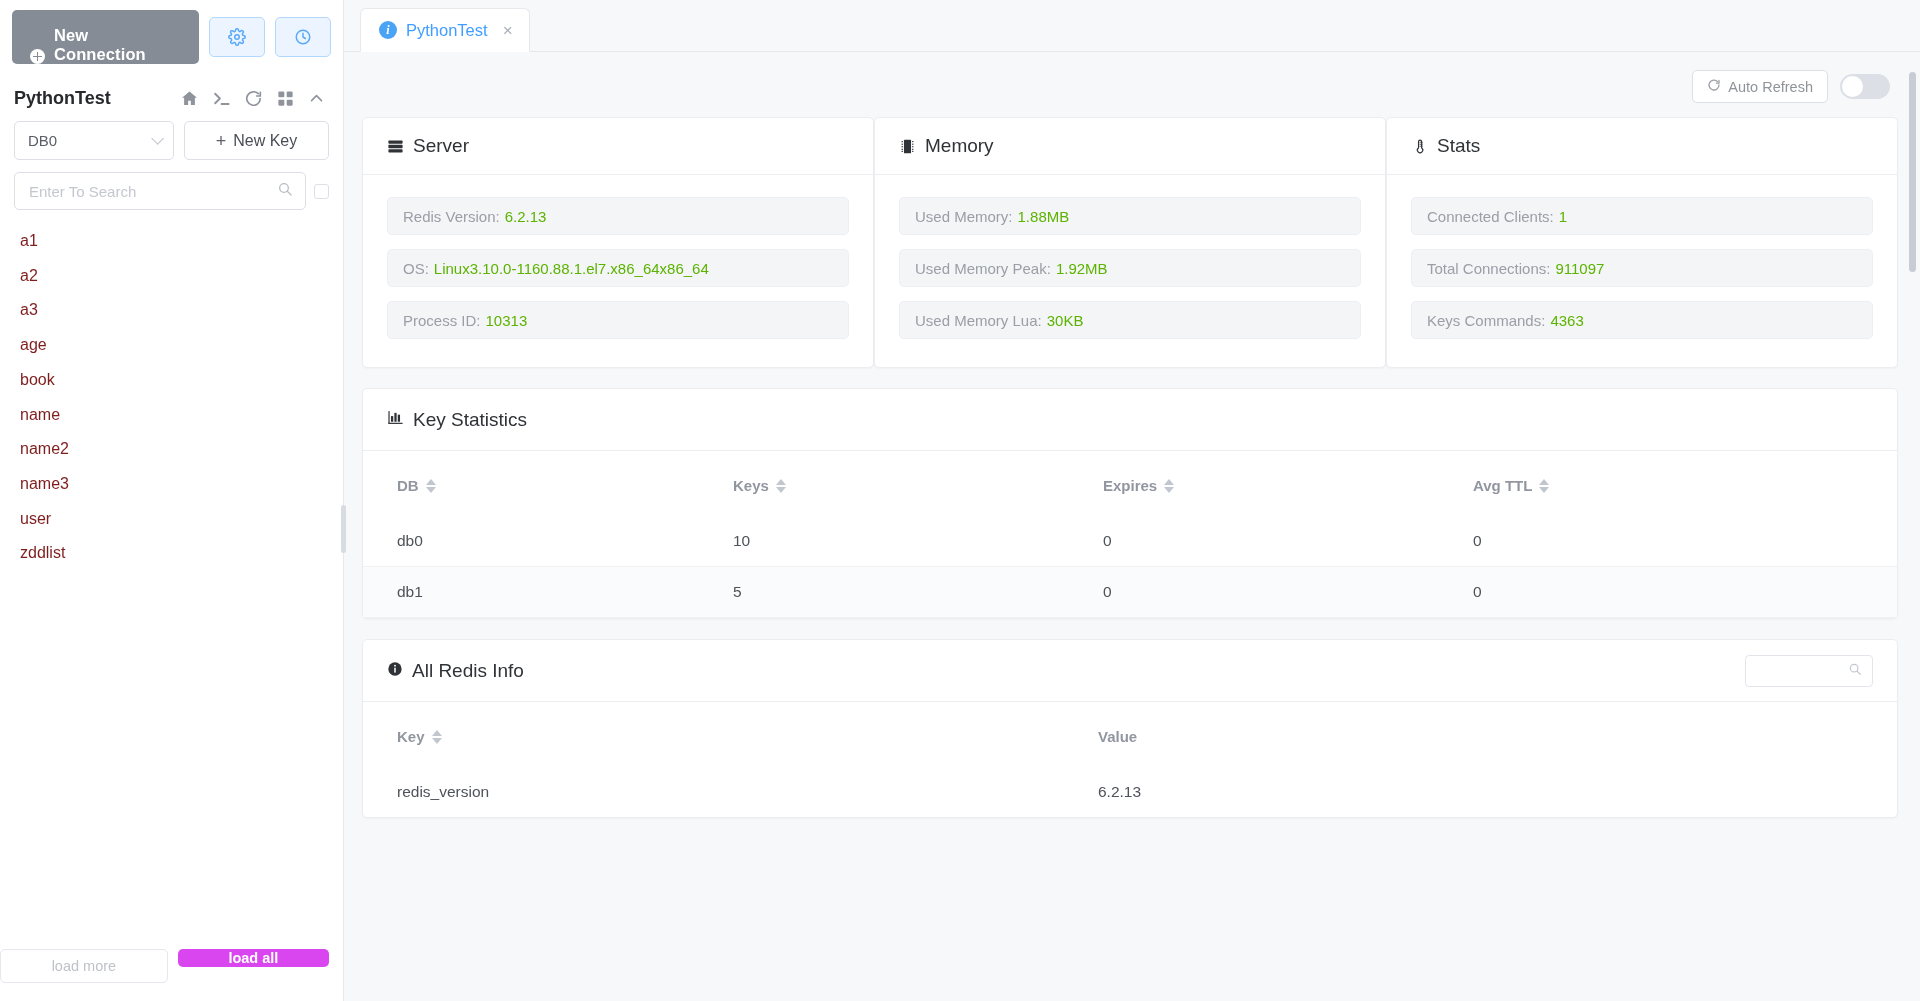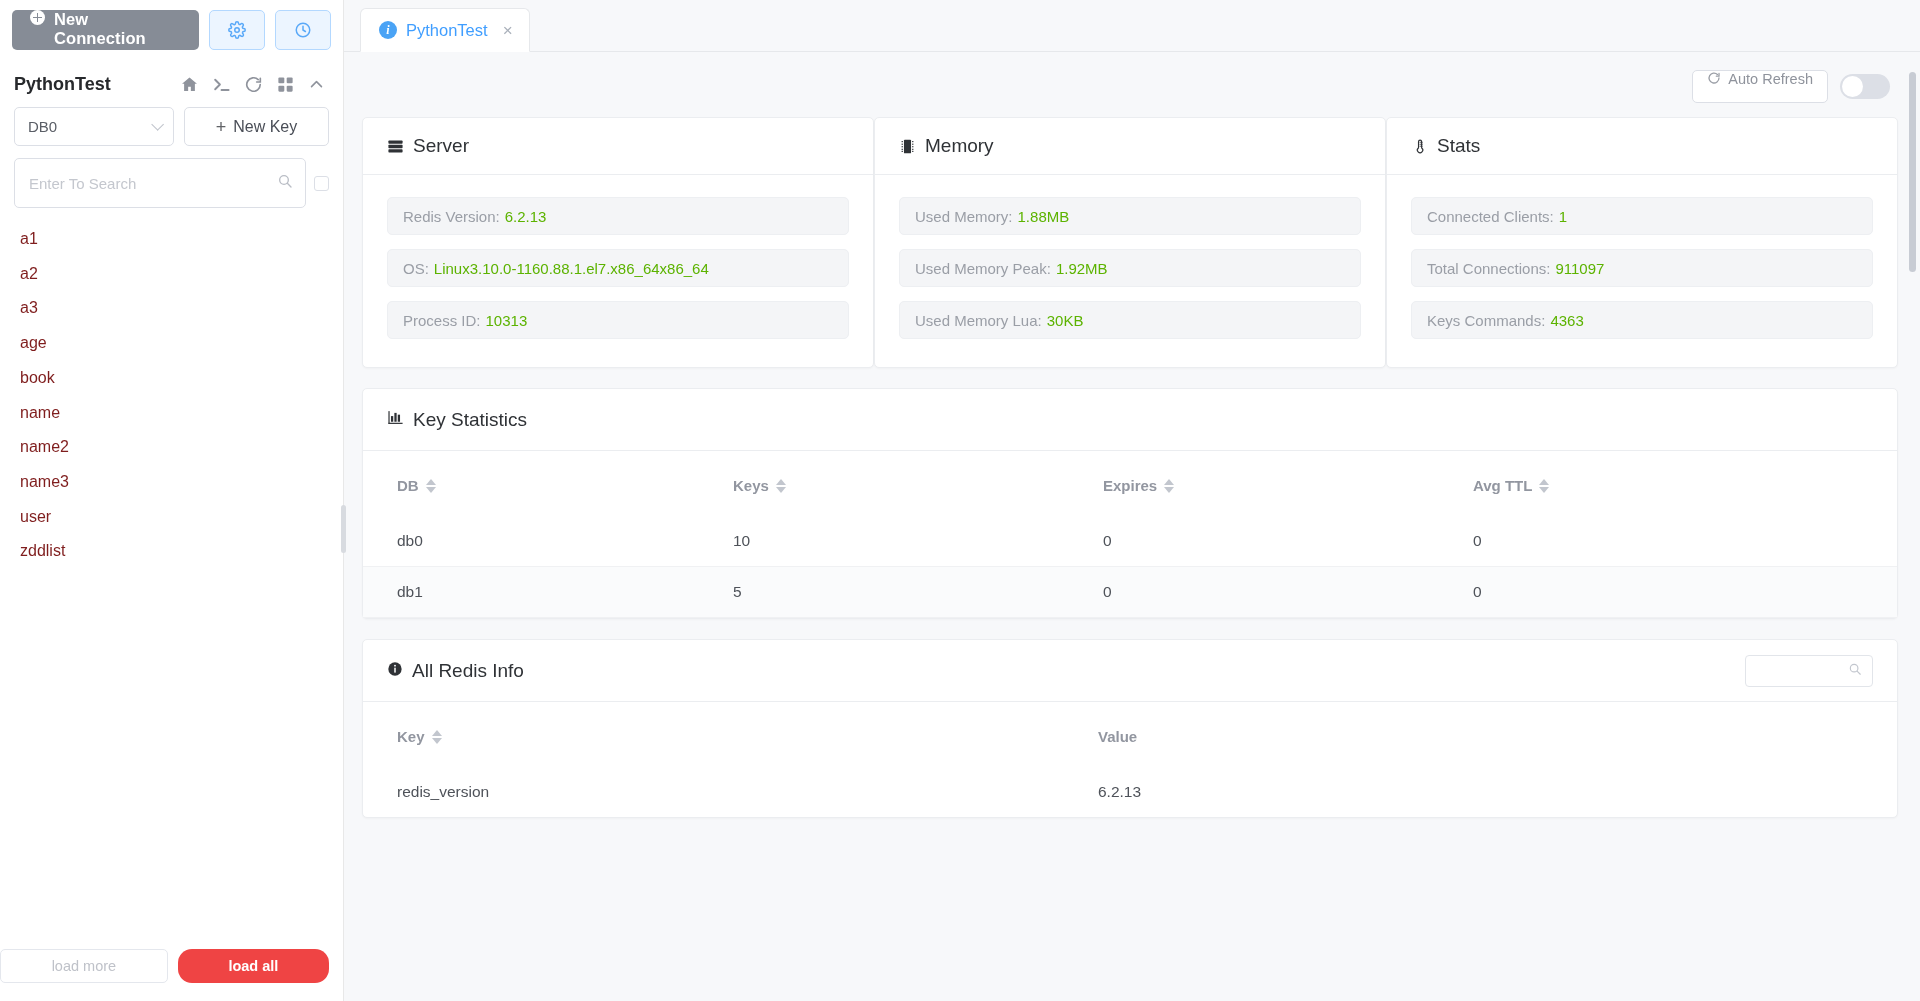--- a/index.html
+++ b/index.html
@@ -23,25 +23,25 @@
     flex: 0 0 344px;
   }
   .sb-toolbar {
     display: flex; align-items: center; gap: 10px;
     padding: 10px 12px 8px 12px;
   }
   .btn-newconn {
     background: #868c96;
     color: #ffffff;
     border: none; border-radius: 5px;
-    height: 40px;
+    height: 54px;
     padding: 0 18px;
     font-size: 16.5px;
     font-weight: bold;
-    display: flex; align-items: flex-start; gap: 9px;
+    display: flex; align-items: flex-end; gap: 9px;
     cursor: pointer;
     letter-spacing: .1px;
     flex: 1 1 auto;
     justify-content: center;
   }
   .plus-circ {
     width: 15px; height: 15px; border-radius: 50%;
     background: #ffffff; position: relative; display: inline-block;
     flex: 0 0 15px;
   }
@@ -100,21 +100,21 @@
     border: 1px solid #dcdfe6; border-radius: 5px;
     background: #fff;
     display: flex; align-items: center; justify-content: center; gap: 7px;
     font-size: 16px; color: #4a4e57; cursor: pointer;
     font-weight: 500;
   }
   .plus-sign { font-size: 18px; line-height: 1; color: #606266; font-weight: 400; }
 
   .sb-search-row { padding: 12px 14px 0 14px; display: flex; align-items: center; gap: 8px; }
   .search-box {
-    flex: 1 1 auto; height: 50px;
+    flex: 1 1 auto; height: 38px;
     border: 1px solid #dcdfe6; border-radius: 5px;
     display: flex; align-items: center; padding: 0 12px;
     background: #fff;
     justify-content: flex-end;
   }
   .search-box input {
     border: none; outline: none; flex: 1 1 auto;
     font-size: 15px; color: #5a5e66; background: transparent;
     font-family: "Liberation Sans", sans-serif;
   }
@@ -134,23 +134,23 @@
   }
 
   .sb-bottom { display: flex; gap: 10px; padding: 12px 14px 18px 0; }
   .btn-loadmore {
     flex: 1 1 auto; height: 34px;
     border: 1px solid #e4e7ed; border-radius: 5px;
     background: #fff; color: #bfc2c9; font-size: 14.5px;
     cursor: pointer; display:flex; align-items:center; justify-content:center;
   }
   .btn-loadall {
-    flex: 1 1 auto; height: 34px;
-    border: none; border-radius: 14px;
-    background: #ef4444; color: #fff; font-size: 14.5px; font-weight: bold;
+    flex: 1 1 auto; height: 18px;
+    border: none; border-radius: 5px;
+    background: #d946ef; color: #fff; font-size: 14.5px; font-weight: bold;
     cursor: pointer; display:flex; align-items:center; justify-content:center;
   }
 
   .sb-resizer {
     position: absolute; right: -3px; top: 505px;
     width: 5px; height: 48px; border-radius: 3px;
     background: #d8dbe0; cursor: col-resize; z-index: 5;
   }
 
   
@@ -190,21 +190,21 @@
     padding: 0 22px 0 18px;
   }
 
   .refresh-row {
     display: flex; justify-content: flex-end; align-items: center;
     gap: 12px; padding: 18px 8px 14px 0;
   }
   .btn-autorefresh {
     height: 33px; border: 1px solid #dcdfe6; border-radius: 5px;
     background: #fff; color: #8f939c; font-size: 14.5px;
-    display: flex; align-items: flex-start; gap: 7px;
+    display: flex; align-items: center; gap: 7px;
     padding: 0 14px; cursor: pointer;
   }
   .switch {
     width: 50px; height: 25px; border-radius: 13px;
     background: #dcdfe6; position: relative; cursor: pointer; flex: 0 0 50px;
   }
   .switch .knob {
     position: absolute; top: 2px; left: 2px;
     width: 21px; height: 21px; border-radius: 50%;
     background: #fff;

